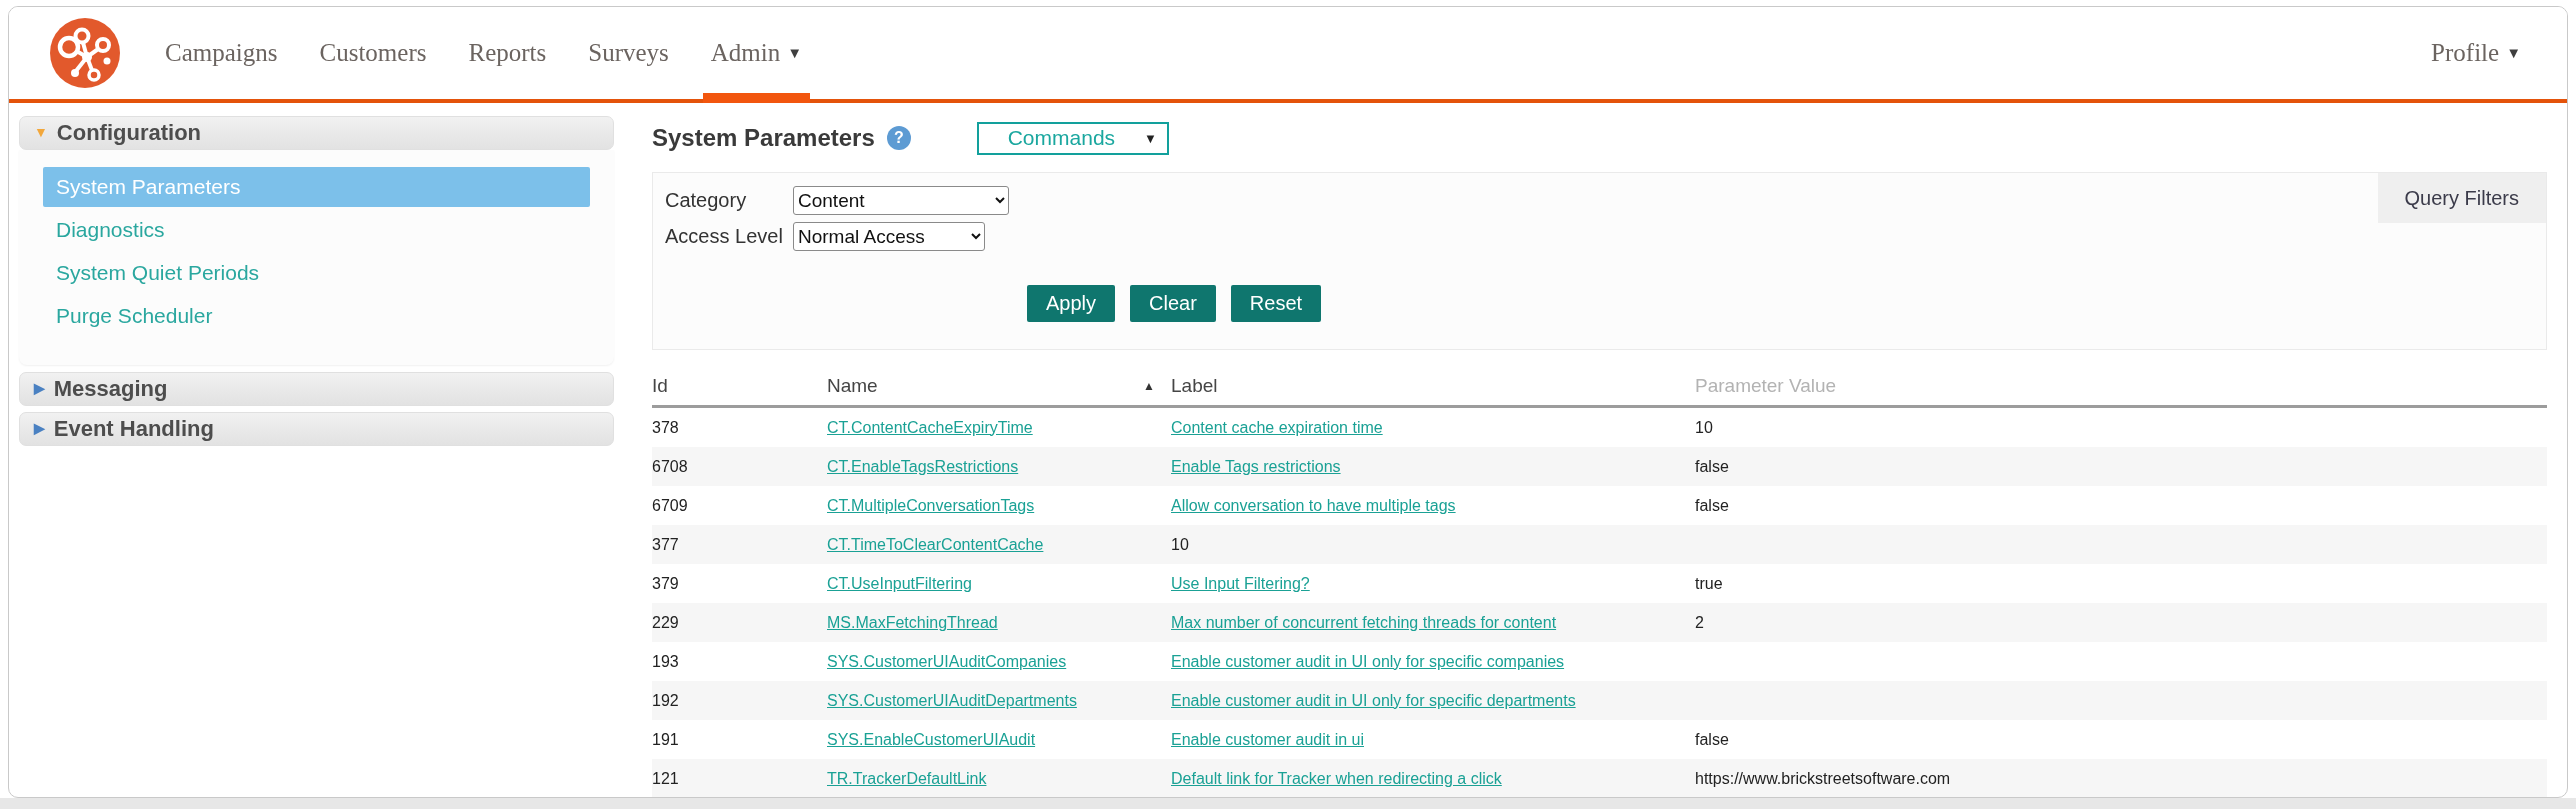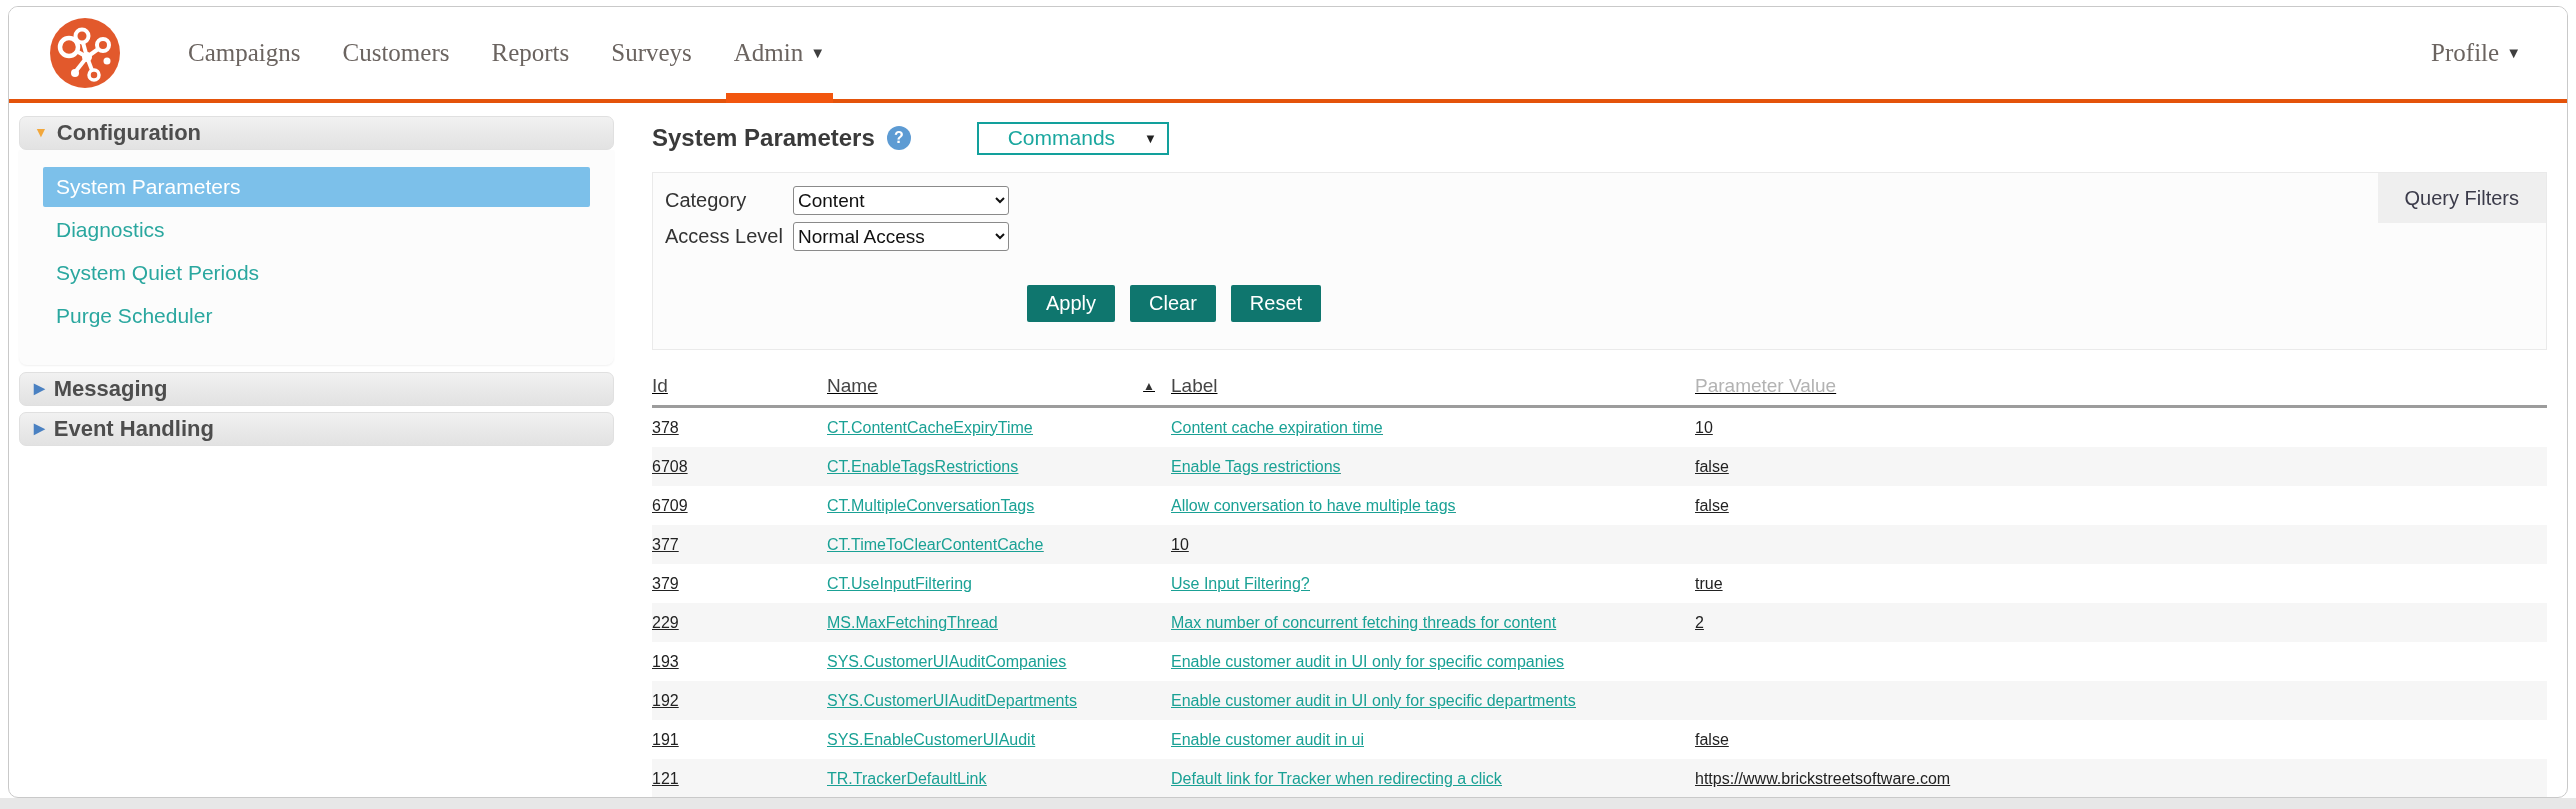--- a/index.html
+++ b/index.html
@@ -15,21 +15,20 @@
     background:#fff; border:1px solid #c9c9c9; border-radius:10px;
     overflow:hidden;
   }
   .page-bottom-bar { height:11px; background:#e7e7e7; margin-top:0; }
 
   
   .topnav {
     position:relative; height:96px; background:#fff;
     display:flex; align-items:center; padding:0 46px 0 40px;
     border-bottom:4px solid #e4530b;
-    gap:23px;
   }
   .logo { width:72px; height:72px; margin-right:44px; flex:0 0 auto; }
   .nav-items { display:flex; align-items:center; height:100%; }
   .nav-item {
     position:relative; height:100%; display:flex; align-items:center;
     margin-right:42px; cursor:pointer;
     font-family:"Liberation Serif", serif; font-size:25px; color:#6b6460;
   }
   .nav-item .caret { font-size:15px; color:#3f3f3f; margin-left:7px; }
   .nav-item.active::after {
@@ -110,21 +109,20 @@
     background:#0f766e; color:#fff; border:none; cursor:pointer;
     font-size:20px; font-family:"Liberation Sans", sans-serif;
     padding:7px 19px; border-radius:2px;
   }
 
   
   .grid { margin-top:19px; }
   .grid-header, .grid-row {
     display:grid; grid-template-columns:175px 344px 524px 1fr;
     align-items:center;
-    text-decoration:underline;
   }
   .grid-header { padding:6px 0 8px 0; border-bottom:3px solid #9c9c9c; }
   .hcell { font-size:19px; color:#454545; display:flex; align-items:center; }
   .hcell.muted { color:#b3b3b3; }
   .sort-asc { font-size:12px; color:#333; margin-left:auto; margin-right:16px; }
   .grid-row { height:39px; font-size:16px; color:#222; }
   .grid-row:nth-child(even) { background:#f6f6f6; }
   .cell { padding-right:10px; white-space:nowrap; overflow:hidden; }
   a.tlink { color:#1aa195; text-decoration:underline; cursor:pointer; }
   .grid-footer { height:20px; background:#f3f3f3; }
@@ -213,21 +211,21 @@
 
       <div class="filter-panel">
         <div class="query-filters-tab">Query Filters</div>
         <div class="filter-fields">
             <div class="field-row">
               <span class="field-label">Category</span>
               <select style="width: 216px;"><option>Content</option></select>
             </div>
             <div class="field-row">
               <span class="field-label">Access Level</span>
-              <select style="width: 216px;"><option>Normal Access</option></select>
+              <select style="width: 192px;"><option>Normal Access</option></select>
             </div>
           </div>
         <div class="filter-buttons">
             <button class="tbtn">Apply</button>
             <button class="tbtn">Clear</button>
             <button class="tbtn">Reset</button>
           </div>
       </div>
 
       <div class="grid">

